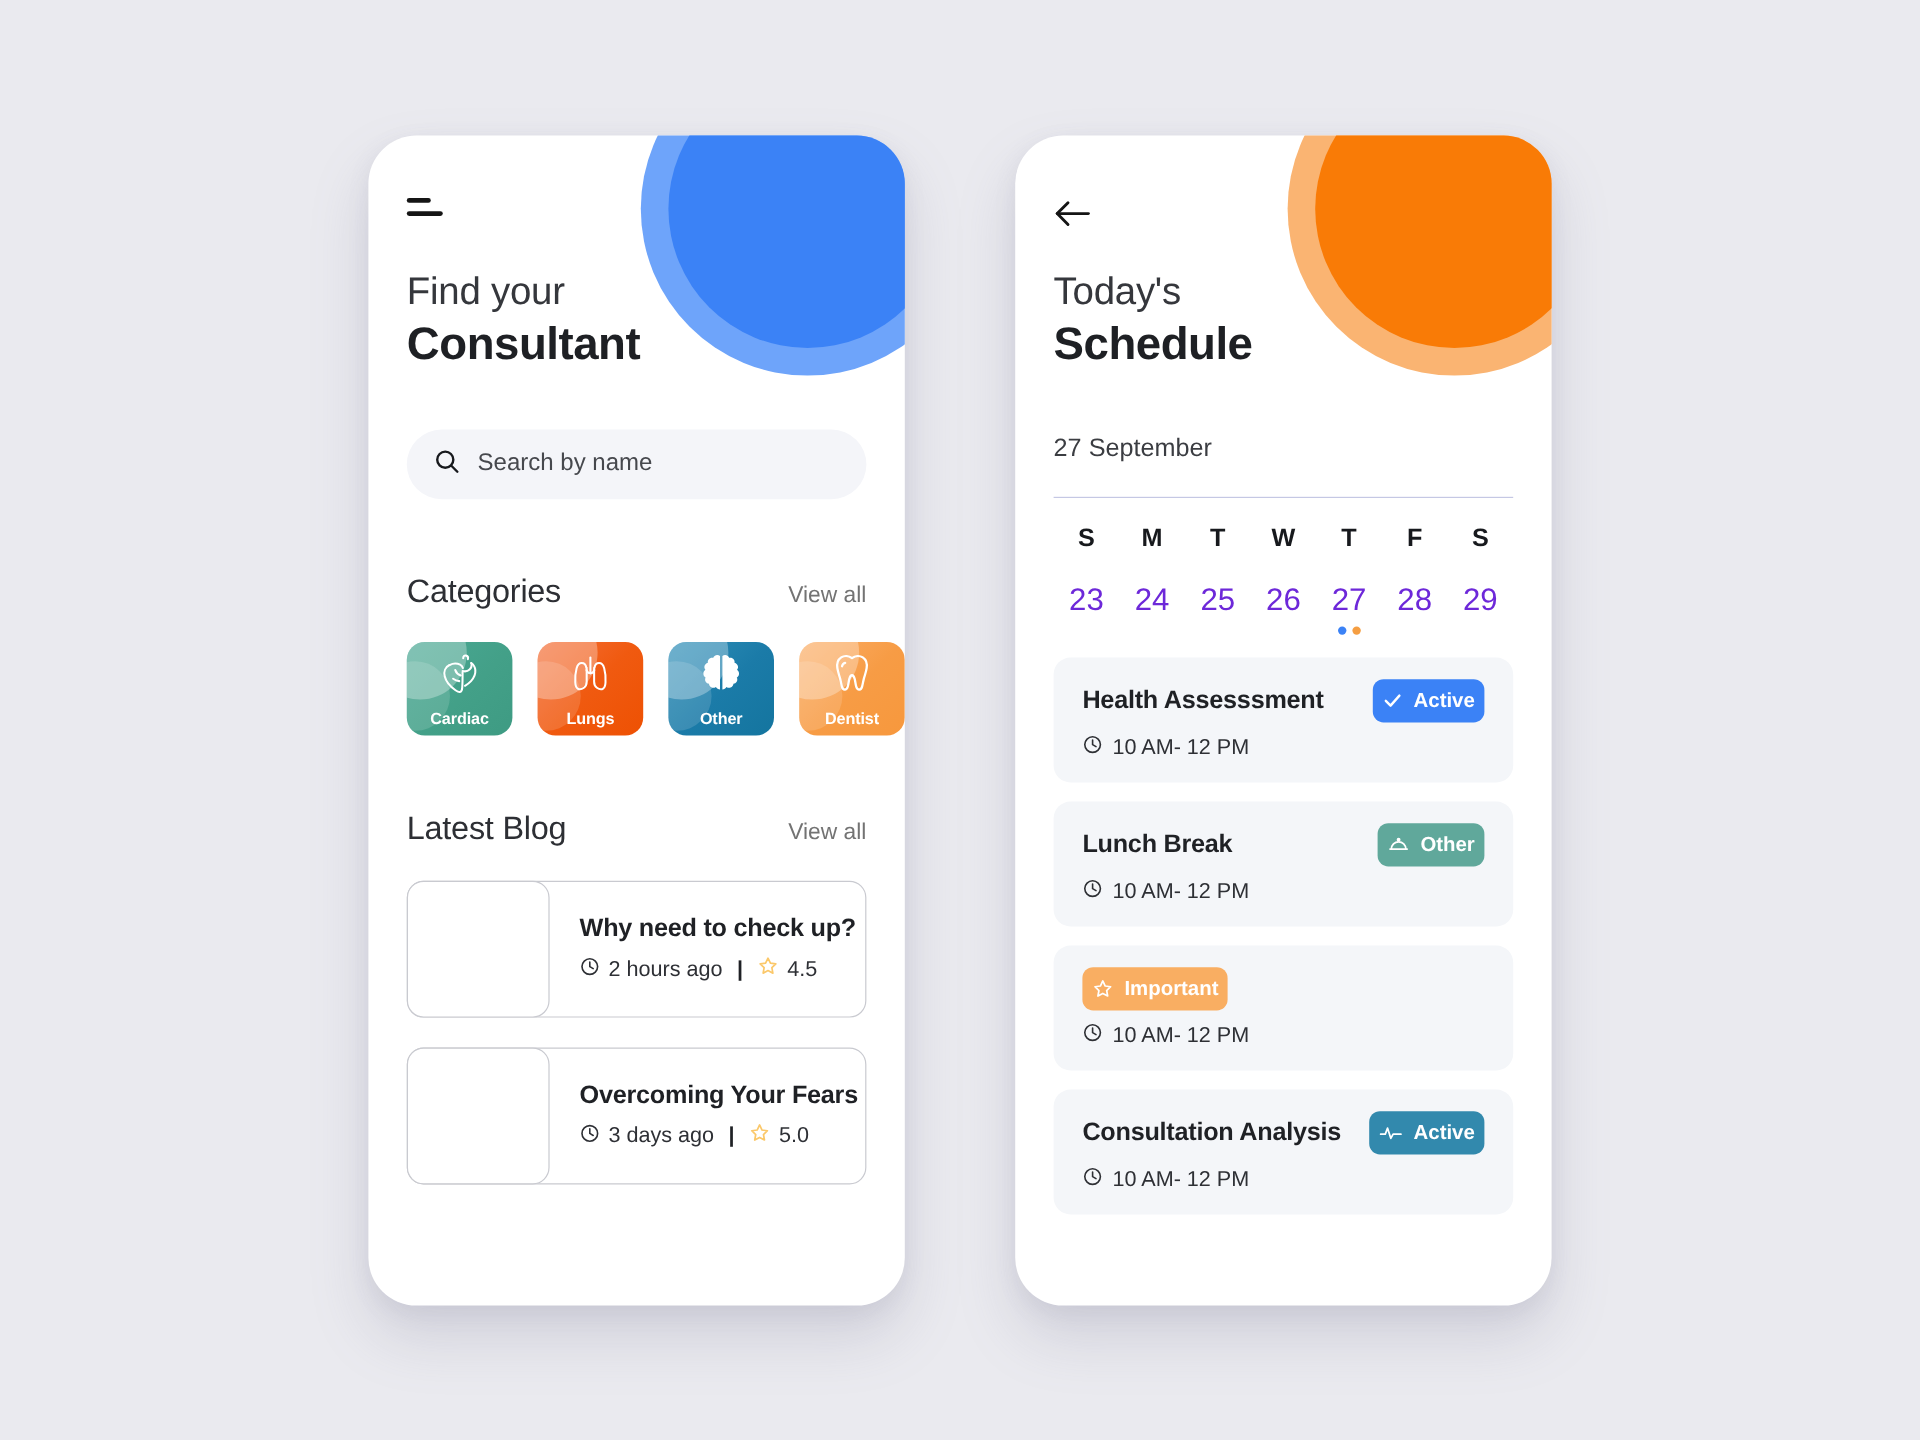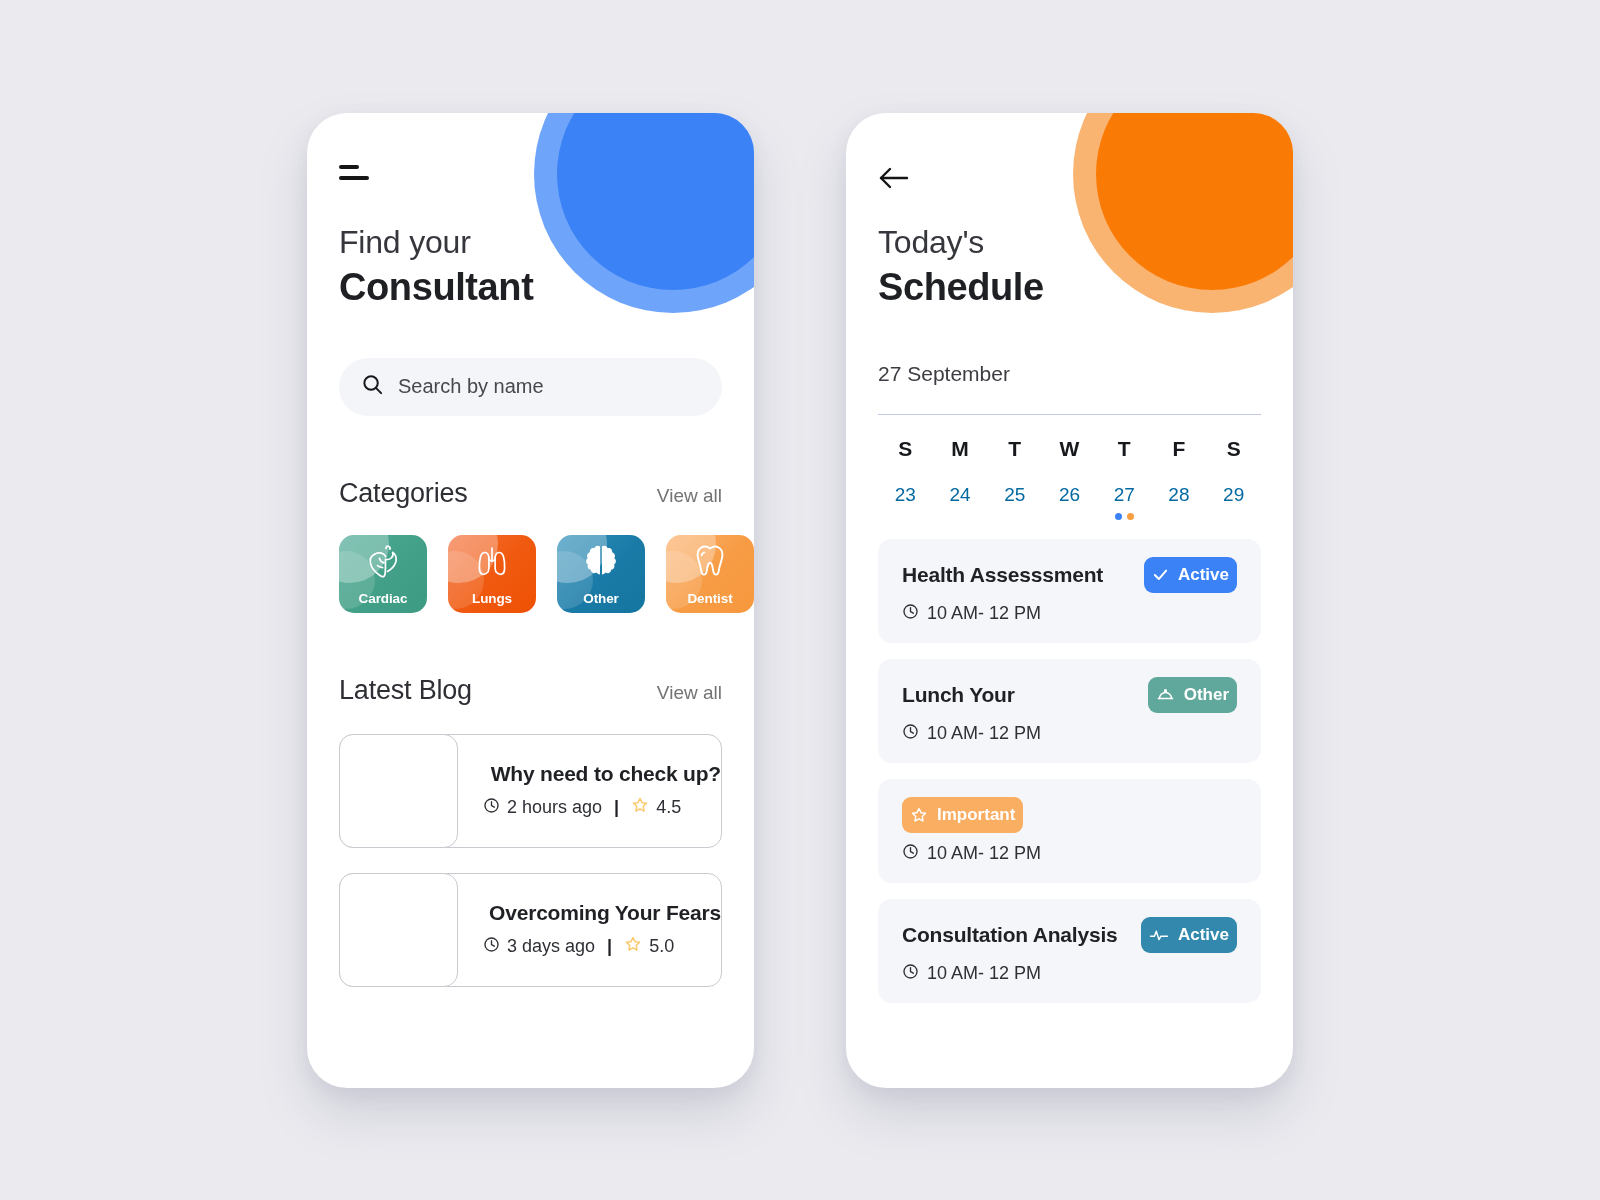--- a/index.html
+++ b/index.html
@@ -219,21 +219,20 @@
     border-radius: 14px;
     background: #ffffff;
     margin: -1px;
   }
   .blog-body {
     flex: 1;
     display: flex;
     flex-direction: column;
     justify-content: center;
     padding-left: 26px;
-    text-align: right;
   }
   .blog-title {
     font-size: 21px;
     font-weight: 700;
     color: #1f2125;
     letter-spacing: -0.2px;
   }
   .blog-meta {
     margin-top: 10px;
     display: flex;
@@ -271,22 +270,22 @@
     font-weight: 700;
     color: #17191d;
   }
   .cal-cell {
     text-align: center;
     cursor: pointer;
     padding-top: 23px;
     position: relative;
   }
   .cal-num {
-    font-size: 19px;
-    color: #0369a1;
+    font-size: 26px;
+    color: #6d28d9;
   }
   .cal-dots {
     height: 14px;
     margin-top: 7px;
     display: flex;
     justify-content: center;
     gap: 5px;
   }
   .dot { width: 7px; height: 7px; border-radius: 50%; }
 
@@ -577,21 +576,21 @@
                 <circle cx="12" cy="12" r="9.2"></circle>
                   <path d="M12 6.6V12l4 2.4"></path>
               </svg>
             </span>
             <span>10 AM- 12 PM</span>
           </div>
         </div>
 
         <div class="sched-card">
           <div class="sched-row1">
-            <div class="sched-title">Lunch Your</div>
+            <div class="sched-title">Lunch Break</div>
             <div class="badge" style="background:#60a89b">
               <span>
                 <svg width="19" height="16" viewBox="0 0 24 20" fill="none" stroke="#fff" stroke-width="1.9" stroke-linecap="round" stroke-linejoin="round">
                   <path d="M3 14.5h18"></path>
                   <path d="M4.4 14.5a7.6 7.6 0 0 1 15.2 0"></path>
                   <circle cx="12" cy="4.6" r="1.1" fill="#fff"></circle>
                 </svg>
               </span>
               <span>Other</span>
             </div>

